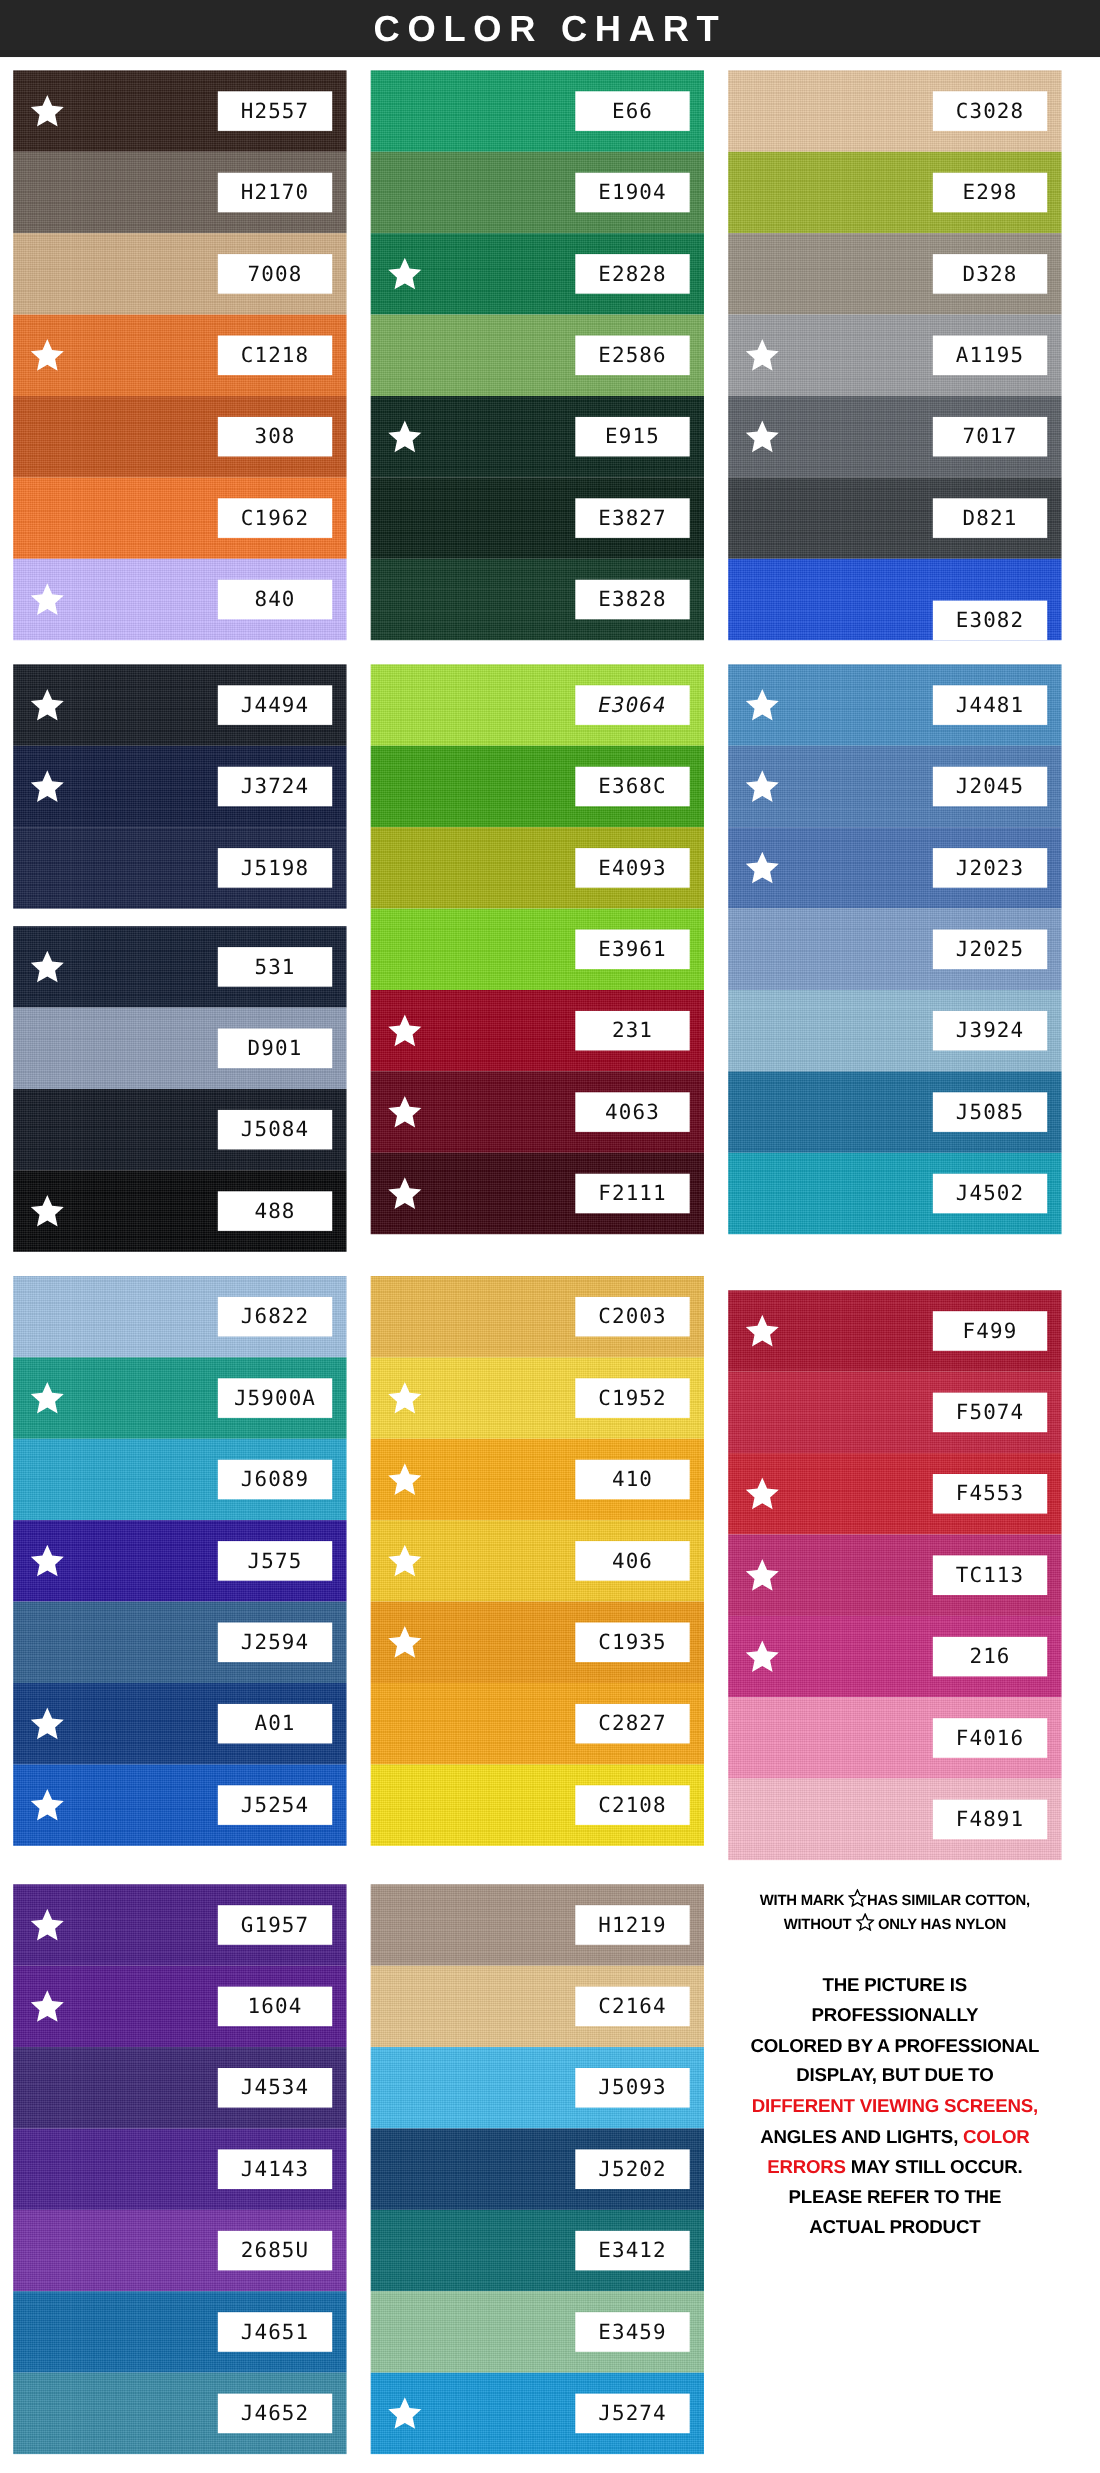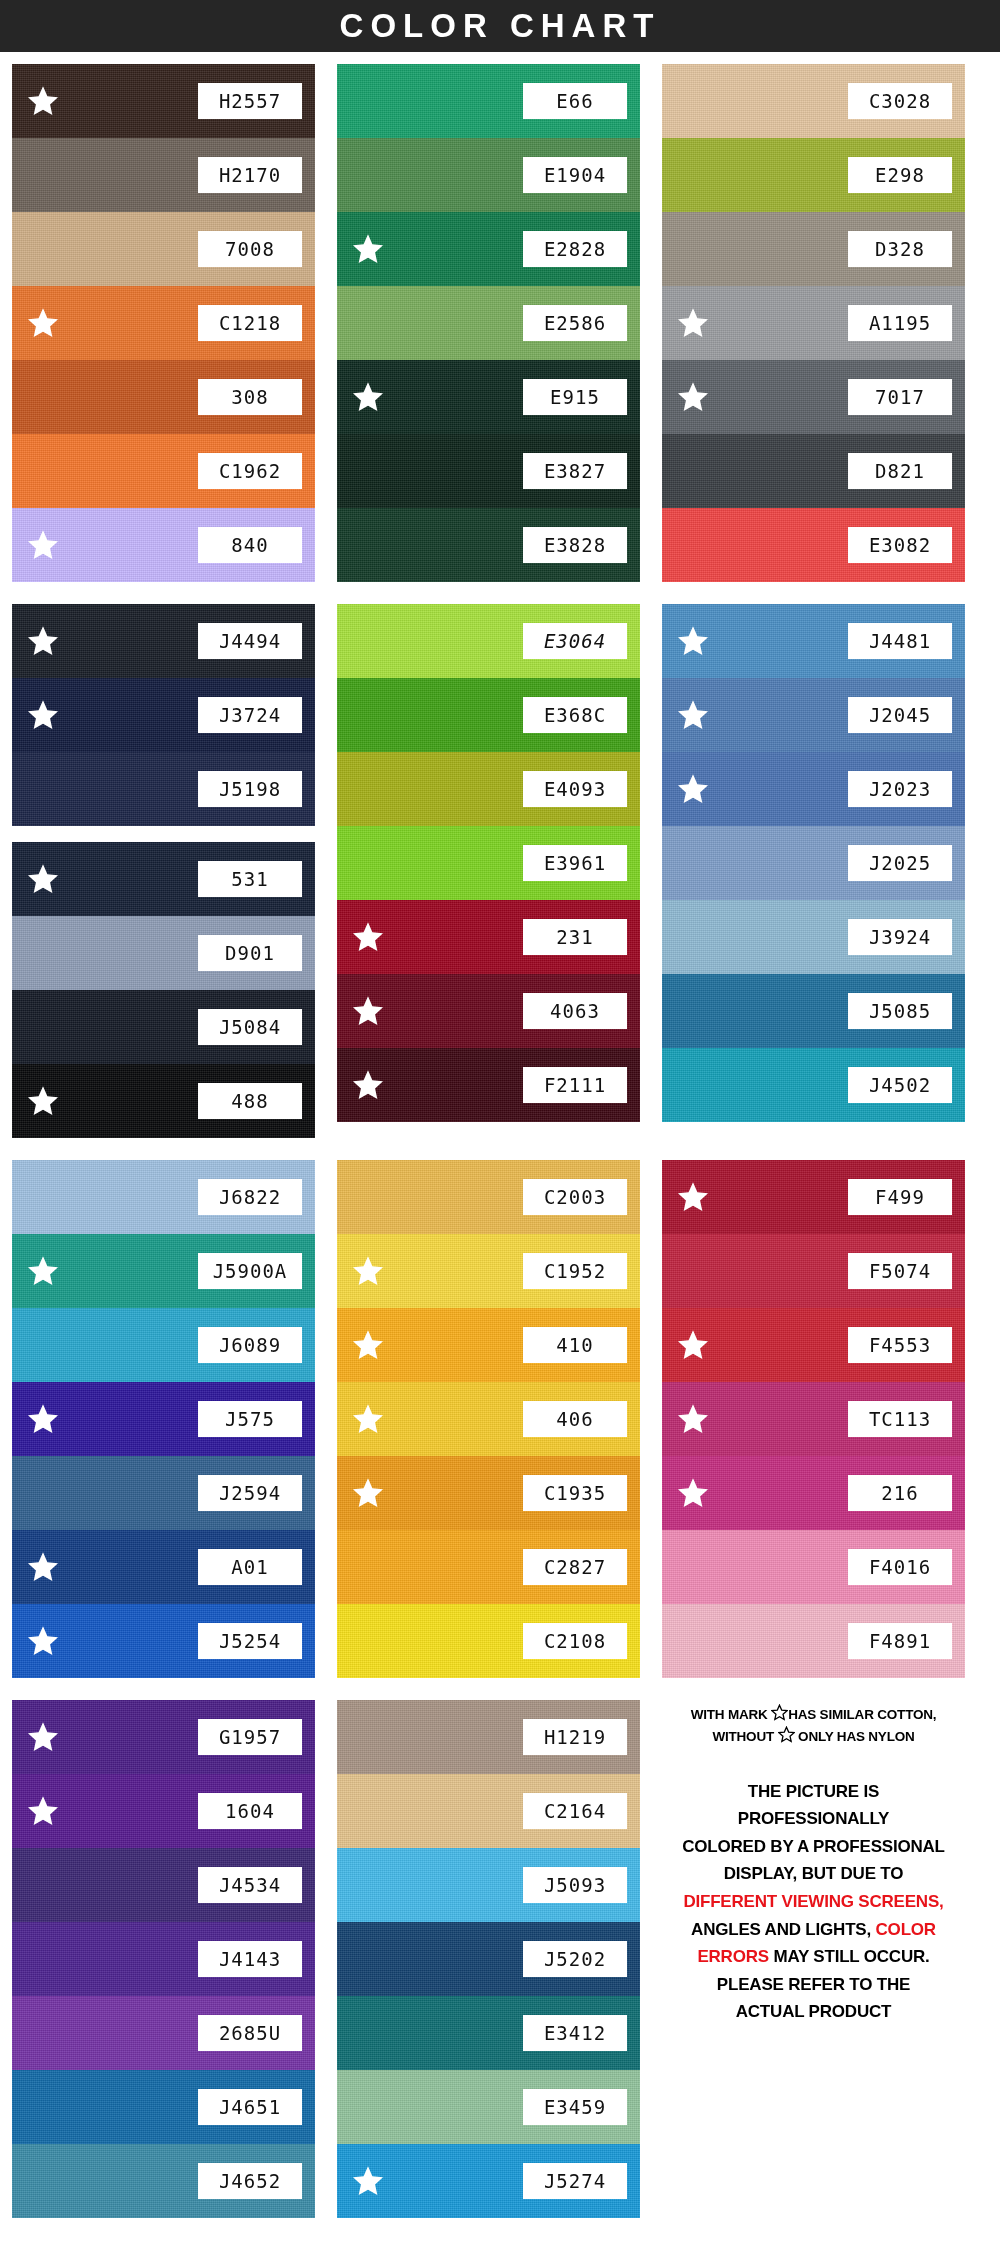--- a/index.html
+++ b/index.html
@@ -217,21 +217,21 @@
           </div>
           <div class="swatch" style="background: rgb(92, 97, 104);">
             <svg viewBox="0 0 24 24" class="star">
               <path d="M12 1.6 L15.1 8.6 L22.6 9.4 L17 14.4 L18.6 21.9 L12 18.1 L5.4 21.9 L7 14.4 L1.4 9.4 L8.9 8.6 Z" fill="#ffffff"></path>
             </svg>
             <div class="code-tag">7017</div>
           </div>
           <div class="swatch" style="background: rgb(57, 62, 67);">
             <div class="code-tag">D821</div>
           </div>
-          <div class="swatch" style="background: #ef4444;">
+          <div class="swatch" style="background: #1d4ed8; align-items: flex-end;">
             <div class="code-tag">E3082</div>
           </div>
         </div>
       </div>
       <div class="block-row">
         <div class="block">
           <div class="swatch" style="background: rgb(24, 29, 38);">
             <svg viewBox="0 0 24 24" class="star">
               <path d="M12 1.6 L15.1 8.6 L22.6 9.4 L17 14.4 L18.6 21.9 L12 18.1 L5.4 21.9 L7 14.4 L1.4 9.4 L8.9 8.6 Z" fill="#ffffff"></path>
             </svg>
@@ -395,21 +395,21 @@
             <div class="code-tag">C1935</div>
           </div>
           <div class="swatch" style="background: rgb(247, 169, 27);">
             <div class="code-tag">C2827</div>
           </div>
           <div class="swatch" style="background: rgb(247, 224, 26);">
             <div class="code-tag">C2108</div>
           </div>
         </div>
         <div class="block">
-          <div class="swatch" style="background: rgb(168, 18, 46);">
+          <div class="swatch" style="background: rgb(168, 18, 46); margin-top: 13px;">
             <svg viewBox="0 0 24 24" class="star">
               <path d="M12 1.6 L15.1 8.6 L22.6 9.4 L17 14.4 L18.6 21.9 L12 18.1 L5.4 21.9 L7 14.4 L1.4 9.4 L8.9 8.6 Z" fill="#ffffff"></path>
             </svg>
             <div class="code-tag">F499</div>
           </div>
           <div class="swatch" style="background: rgb(192, 35, 64);">
             <div class="code-tag">F5074</div>
           </div>
           <div class="swatch" style="background: rgb(203, 34, 51);">
             <svg viewBox="0 0 24 24" class="star">

